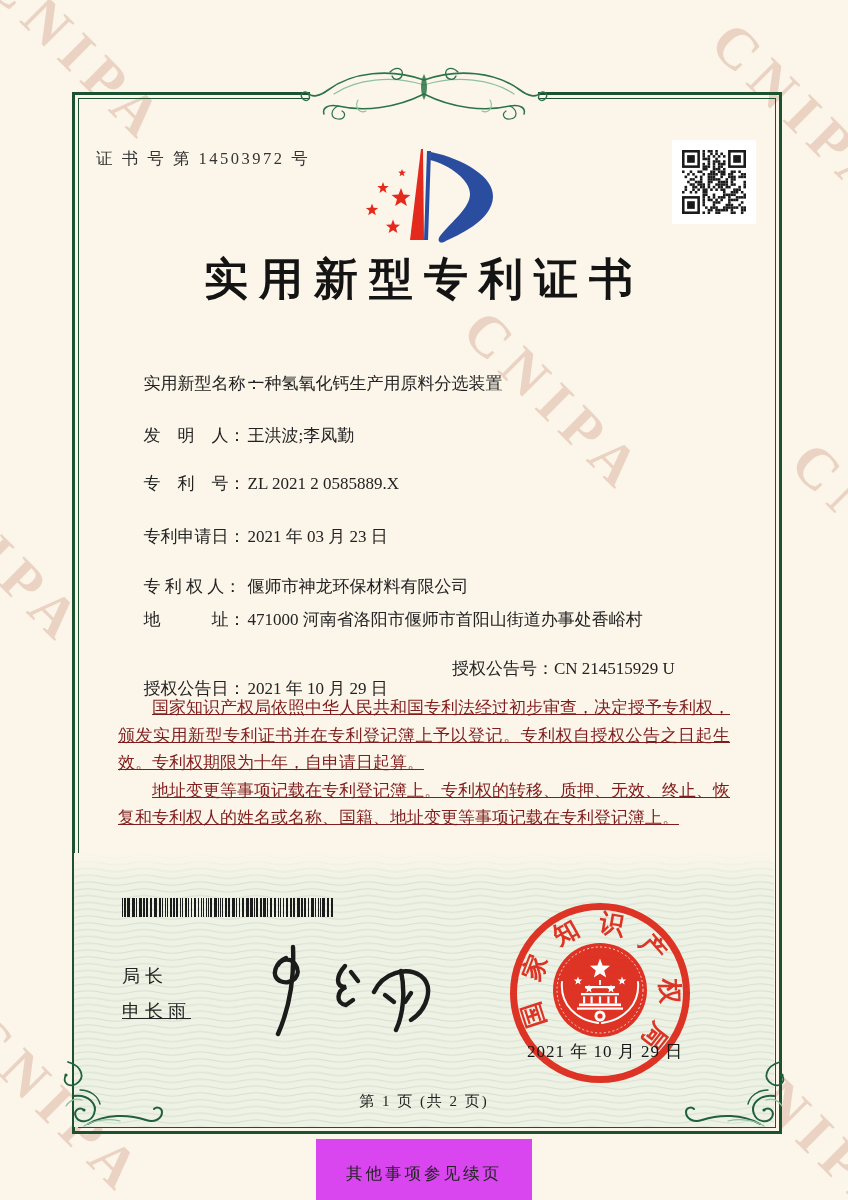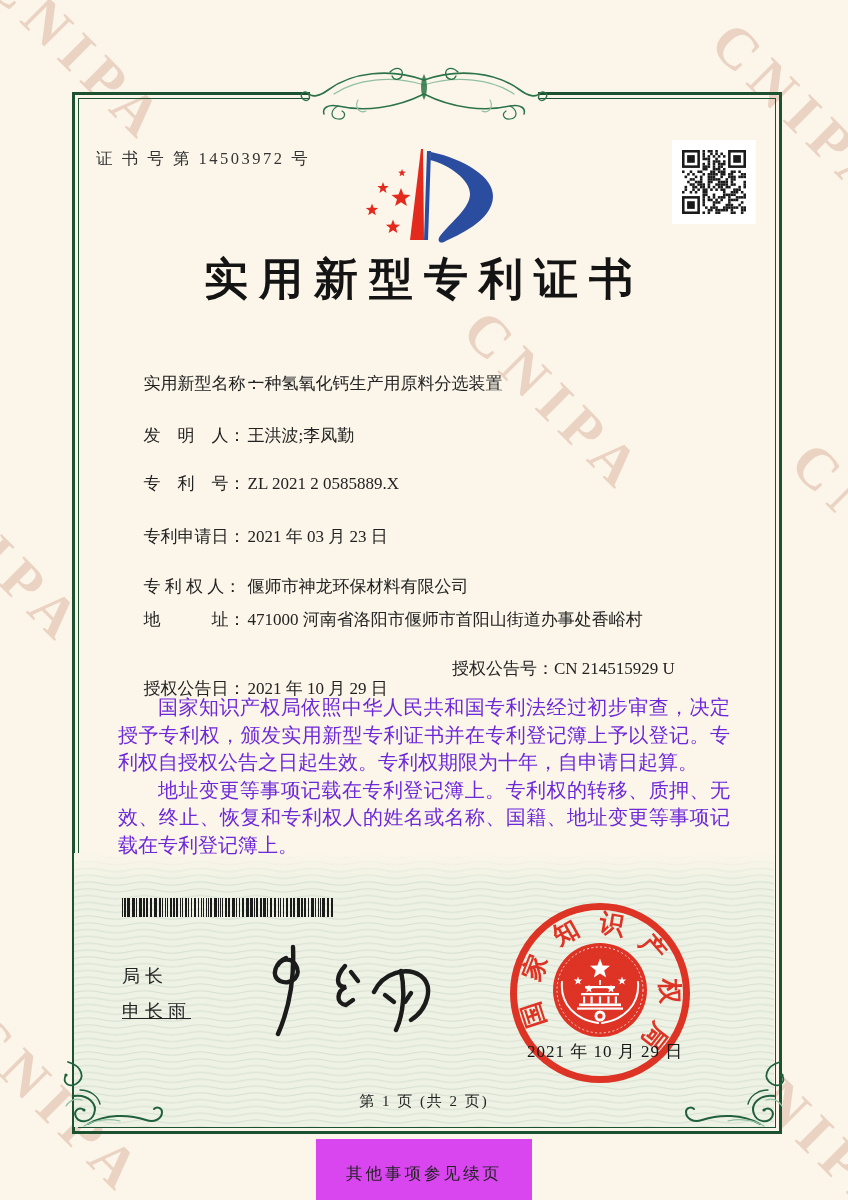--- a/index.html
+++ b/index.html
@@ -25,21 +25,21 @@
   .title{position:absolute;left:0;top:250px;width:100%;z-index:5;text-align:center;
          font-size:44px;font-weight:700;letter-spacing:11px;color:#141414;white-space:pre;}
   
   .fields{position:absolute;left:118px;top:352px;width:616px;z-index:5;font-size:17px;}
   .frow{position:absolute;left:0;white-space:pre;}
   .frow .lab{display:inline-block;width:104px;white-space:pre;}
   .frow .val{white-space:pre;}
   .frow .pair2{position:absolute;left:334px;top:0;white-space:pre;}
   
   .body-text{position:absolute;left:118px;top:694px;width:612px;z-index:5;
-             font-size:20px;line-height:27.5px;text-align:justify;color:#6d28d9;}
+             font-size:17px;line-height:27.5px;text-align:justify;color:#7f1d1d;text-decoration:underline;}
   .body-text p{margin:0;text-indent:2em;}
   
   .band{position:absolute;left:74px;top:853px;z-index:3;}
   .barcode{position:absolute;left:122px;top:898px;z-index:5;}
   .sig-role{position:absolute;left:122px;top:964px;z-index:5;font-size:18px;letter-spacing:5px;}
   .sig-name{position:absolute;left:122px;top:999px;z-index:5;font-size:18px;letter-spacing:5px;text-decoration:underline;}
   .signature{position:absolute;left:248px;top:942px;z-index:5;}
   .seal{position:absolute;left:500px;top:893px;z-index:6;opacity:0.95;}
   .seal text{font-family:"Liberation Serif","DejaVu Serif",serif;font-weight:700;font-size:25px;fill:#dd2a1b;}
   .seal-date{position:absolute;left:510px;top:1040px;width:190px;z-index:7;font-size:17px;

